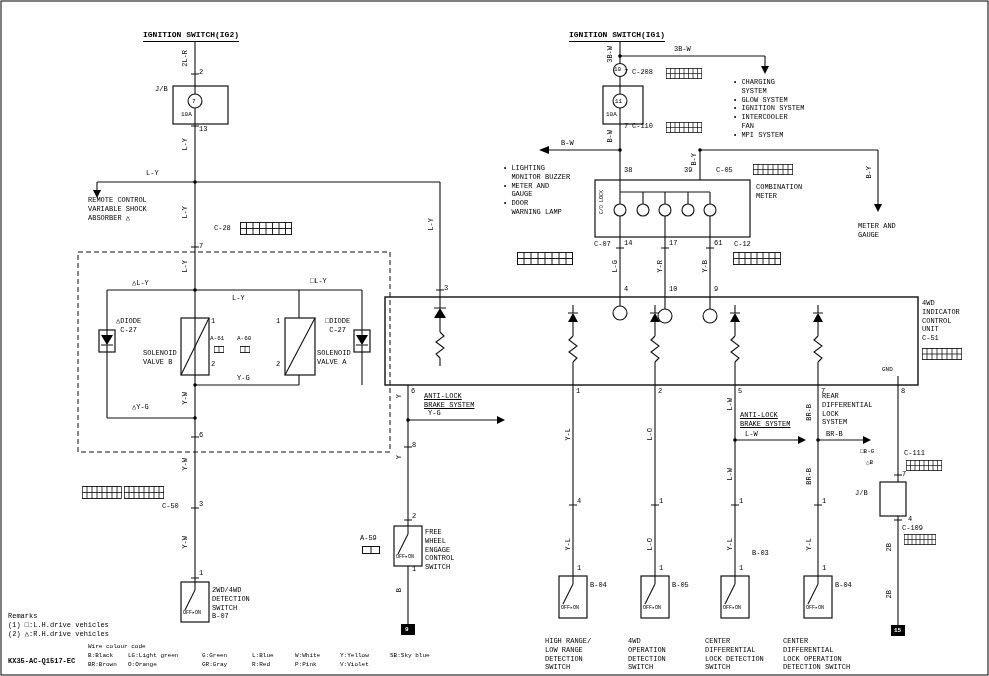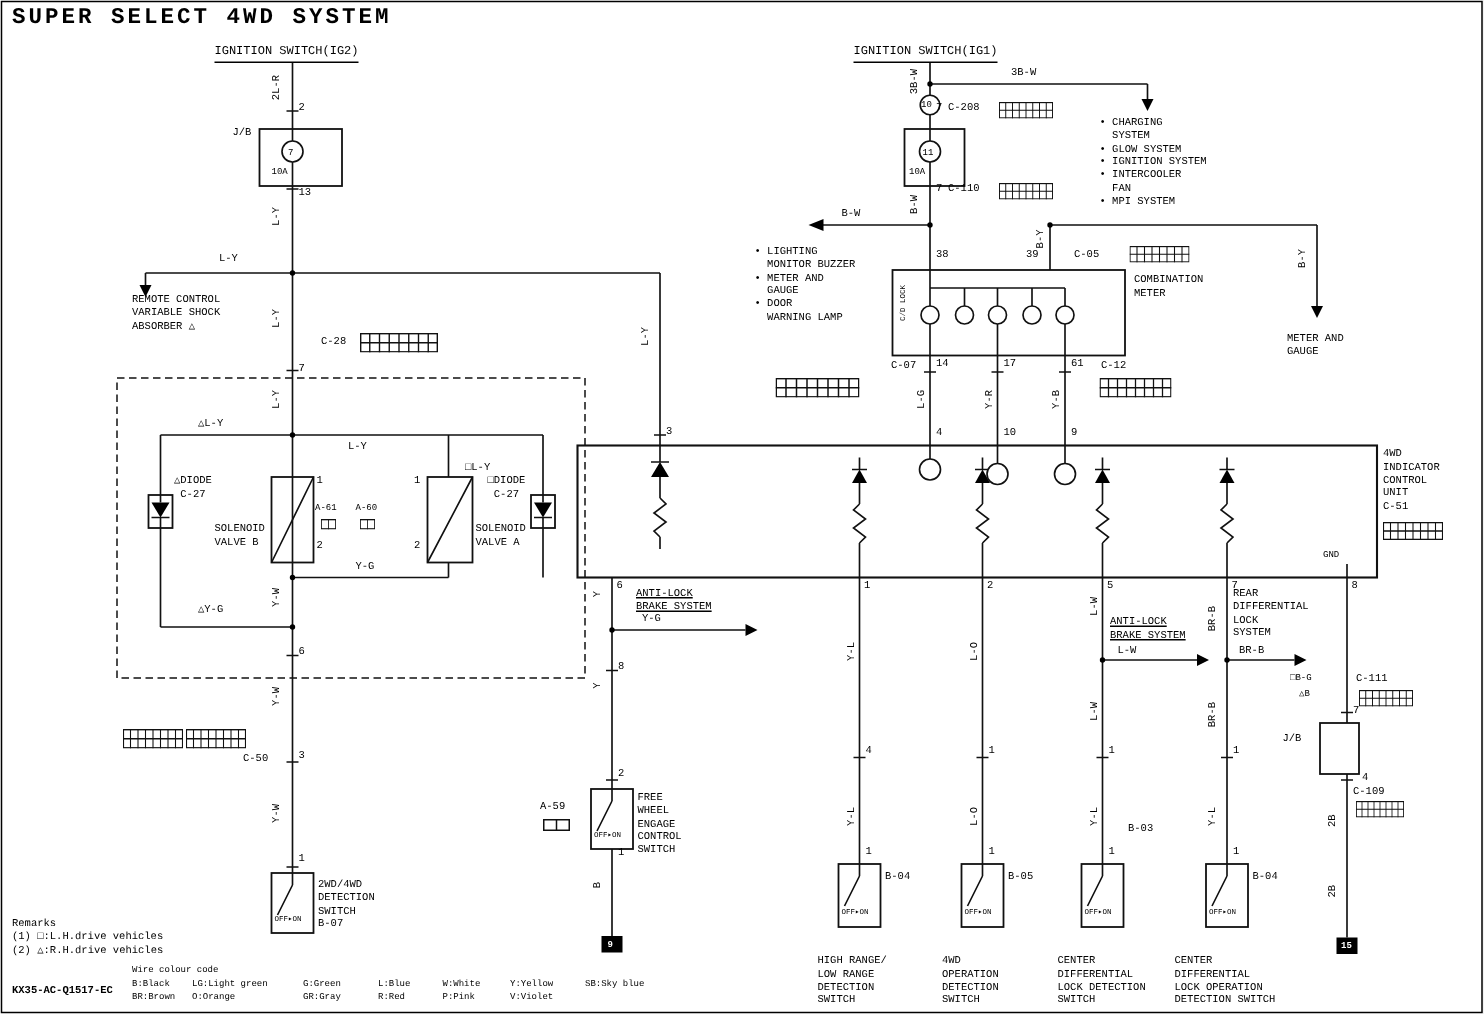--- a/index.html
+++ b/index.html
@@ -8,21 +8,21 @@
   #page svg{position:absolute;left:0;top:0;}
   .title{position:absolute;font-size:15px;font-weight:bold;letter-spacing:2px;white-space:pre;}
   .t{position:absolute;font-size:7px;line-height:1.25;white-space:pre;}
   .t8{position:absolute;font-size:8px;line-height:1.2;white-space:pre;}
   .t6{position:absolute;font-size:6px;line-height:1.2;white-space:pre;}
   .pin{position:absolute;font-size:7px;line-height:1;white-space:pre;}
   .vt{position:absolute;writing-mode:vertical-rl;transform:rotate(180deg);
       font-size:7px;line-height:1;white-space:pre;}
   .vt6{position:absolute;writing-mode:vertical-rl;transform:rotate(180deg);
       font-size:5px;line-height:1;white-space:pre;}
-  .hdr{border-bottom:1px solid #000;padding-bottom:1px;}
+  .hdr{border-bottom:1px solid #000;padding-bottom:1px;font-weight:bold;}
   .u{text-decoration:underline;}
   .offon{position:absolute;font-size:5px;line-height:1;white-space:pre;}
   .gw{color:#fff;font-weight:bold;}
   .b{font-weight:bold;}
 </style>
 </head>
 <body>
 
 <div id="page">
 
@@ -142,42 +142,41 @@
       <use href="#g8" x="82" y="486" width="40" height="13"></use>
       <use href="#g8" x="124" y="486" width="40" height="13"></use>
       <use href="#g8" x="906" y="460" width="36" height="11"></use>
       <use href="#g8" x="904" y="534" width="32" height="11"></use>
       <use href="#g2" x="362" y="546" width="18" height="8"></use>
       <use href="#g2" x="214" y="346" width="10" height="7"></use>
       <use href="#g2" x="240" y="346" width="10" height="7"></use>
     </g>
   </svg>
 
-  <div class="title" style="left:8px;top:3px">SUPER SELECT 4WD SYSTEM</div>
   <div class="t8 hdr" style="left:143px;top:30px">IGNITION SWITCH(IG2)</div>
   <div class="t8 hdr" style="left:569px;top:30px">IGNITION SWITCH(IG1)</div>
 
   <div class="vt" style="left:182px;top:50px">2L-R</div>
   <div class="pin" style="left:199px;top:69px">2</div>
   <div class="t" style="left:155px;top:85px">J/B</div>
   <div class="t6" style="left:192px;top:98px">7</div>
   <div class="t6" style="left:181px;top:111px">10A</div>
   <div class="pin" style="left:199px;top:126px">13</div>
   <div class="vt" style="left:182px;top:138px">L-Y</div>
   <div class="t" style="left:146px;top:169px">L-Y</div>
   <div class="t" style="left:88px;top:196px">REMOTE CONTROL
 VARIABLE SHOCK
 ABSORBER △</div>
   <div class="vt" style="left:182px;top:206px">L-Y</div>
   <div class="t" style="left:214px;top:224px">C-28</div>
   <div class="pin" style="left:199px;top:243px">7</div>
   <div class="vt" style="left:182px;top:260px">L-Y</div>
   <div class="t" style="left:132px;top:279px">△L-Y</div>
   <div class="t" style="left:232px;top:294px">L-Y</div>
-  <div class="t" style="left:310px;top:308px">□L-Y</div>
+  <div class="t" style="left:310px;top:277px">□L-Y</div>
   <div class="t" style="left:116px;top:317px">△DIODE
  C-27</div>
   <div class="t" style="left:325px;top:317px">□DIODE
  C-27</div>
   <div class="t6" style="left:210px;top:335px">A-61</div>
   <div class="t6" style="left:237px;top:335px">A-60</div>
   <div class="t" style="left:143px;top:349px">SOLENOID
 VALVE B</div>
   <div class="t" style="left:317px;top:349px">SOLENOID
 VALVE A</div>

